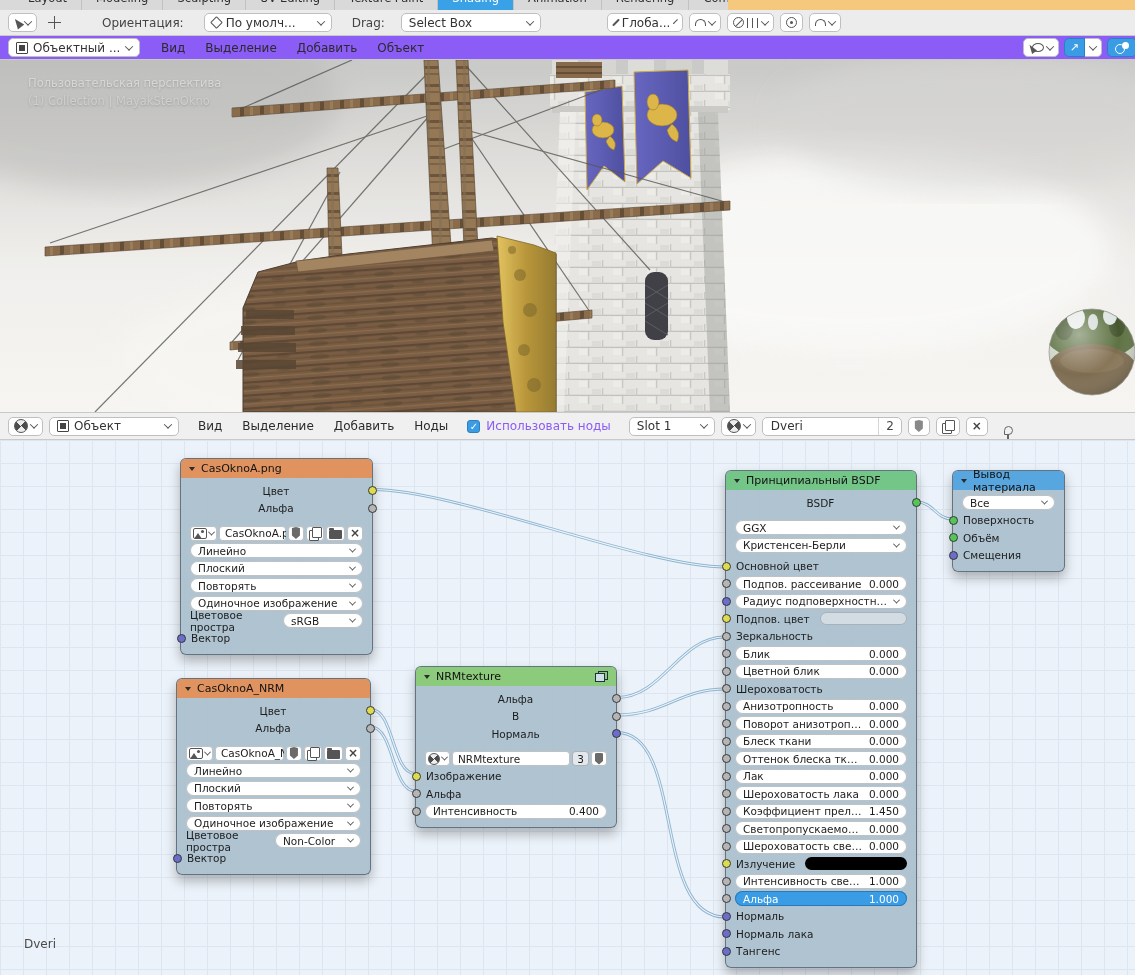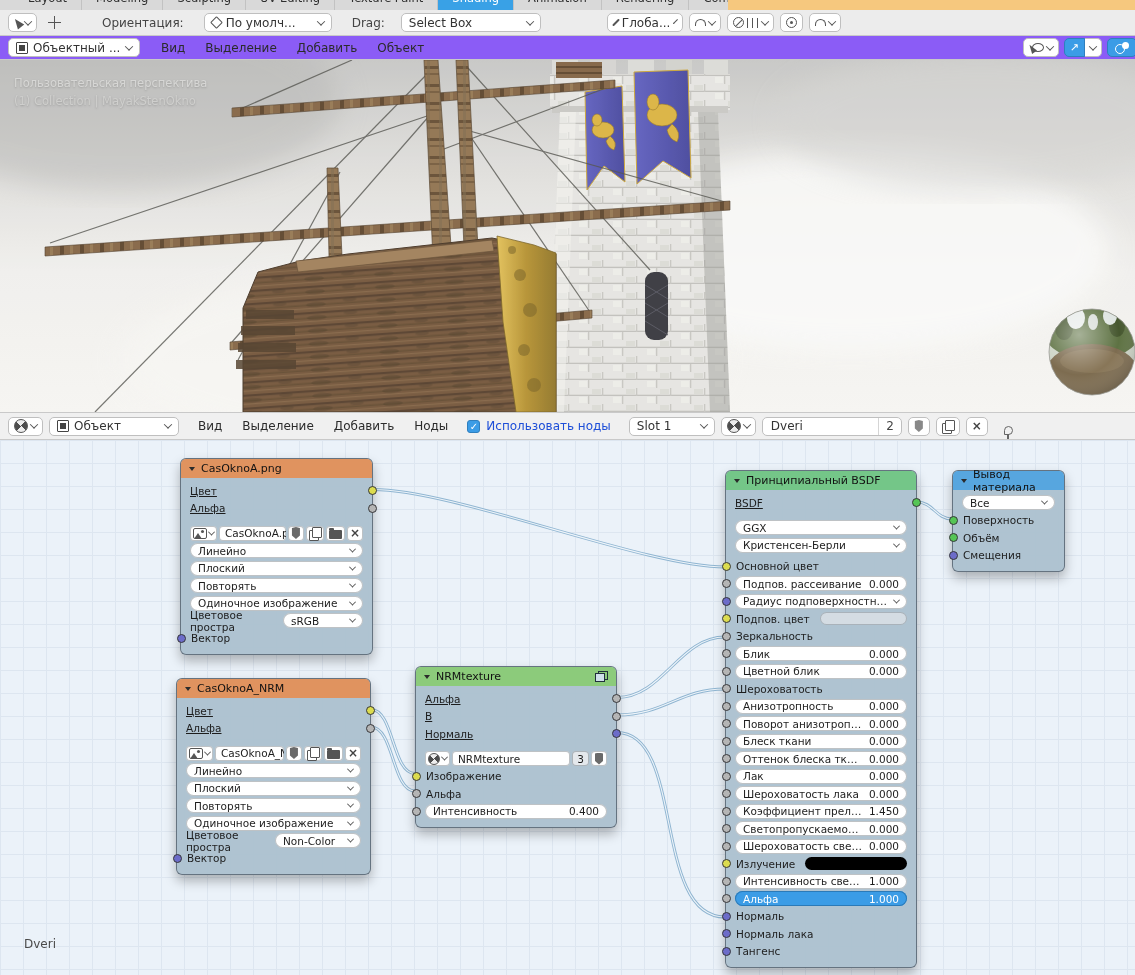--- a/index.html
+++ b/index.html
@@ -65,39 +65,39 @@
   .icon-pin { position:relative; width:12px; height:13px; transform:rotate(38deg); }
   .icon-pin::before { content:''; position:absolute; left:2px; top:0; width:7px; height:7px; border:1.5px solid #666; border-radius:50% 50% 50% 0; }
   .icon-pin::after { content:''; position:absolute; left:5.5px; top:8px; width:1.5px; height:5px; background:#666; }
   .icon-group { position:relative; width:13px; height:11px; margin-left:auto; }
   .icon-group::before { content:''; position:absolute; right:0; top:0; width:8px; height:7px; border:1.2px solid #20303c; }
   .icon-group::after { content:''; position:absolute; left:0; bottom:0; width:8px; height:7px; border:1.2px solid #20303c; background:#cfe0ea; }
   .tri { width:0; height:0; border-left:3.5px solid transparent; border-right:3.5px solid transparent; border-top:4.5px solid #2b2b2b; }
 
   
   .viewport { position:relative; width:1135px; height:352px; background:#e8e7e4; }
-  .vp-overlay { position:absolute; left:14px; top:14px; color:#d7d7d5; font-size:11.5px; text-shadow:0 1px 2px rgba(90,90,90,.35); line-height:1.6; }
+  .vp-overlay { position:absolute; left:28px; top:14px; color:#d7d7d5; font-size:11.5px; text-shadow:0 1px 2px rgba(90,90,90,.35); line-height:1.6; }
   .vp-overlay .l2 { color:#cfcfcd; }
 
   
   .vp-right { margin-left:auto; display:flex; gap:5px; }
 
   
   .canvas { position:relative; width:1135px; height:535px; background-color:#ebf2f9;
     background-image:linear-gradient(#dde6f0 1px, transparent 1px), linear-gradient(90deg, #dde6f0 1px, transparent 1px);
     background-size:23px 23px; overflow:hidden; }
   .wires { position:absolute; inset:0; z-index:1; }
   .canvas-label { position:absolute; left:24px; bottom:24px; color:#4a4a4a; font-size:12px; z-index:0; }
 
   .node { position:absolute; z-index:2; background:rgba(172,193,207,.97); border:1px solid rgba(40,50,60,.55); border-radius:6px; box-shadow:0 6px 12px rgba(0,0,0,.28); }
   .n-head { height:19px; display:flex; align-items:center; gap:6px; padding:0 8px; border-radius:5px 5px 0 0; font-size:11px; color:#121212; }
   .nrows { position:relative; display:flex; flex-direction:column; gap:2.5px; padding:5px 9px 8px; }
   .row { position:relative; height:15px; display:flex; align-items:center; font-size:10.5px; color:#1d1d1d; }
   .sp6 { height:5px; } .sp2 { height:1px; }
-  .r-out { justify-content:flex-start; padding-right:1px;text-decoration:underline; }
+  .r-out { justify-content:center; padding-right:1px; }
   .pill { flex:1; display:flex; align-items:center; background:#fff; border-radius:8px; height:15px; padding:0 8px; box-shadow:inset 0 0 0 1px rgba(70,80,90,.35); min-width:0; }
   .pill .lab { flex:1; overflow:hidden; white-space:nowrap; text-overflow:ellipsis; }
   .pill .chev { width:5px; height:5px; margin-left:4px; flex:none; }
   .pill .val { margin-left:6px; flex:none; }
   .hlrow .pill { background:#3b9ce6; box-shadow:inset 0 0 0 1px #2b7ab8; color:#fff; }
   .r-label .txt { margin-left:1px; }
   .swatch { flex:1; height:13px; border-radius:7px; margin-left:10px; }
   .swatch.light { background:#d4dce3; box-shadow:inset 0 0 0 1px rgba(90,100,110,.35); }
   .swatch.black { background:#000; }
   .sock { position:absolute; top:50%; margin-top:-4.5px; width:9px; height:9px; border-radius:50%; border:1px solid #37373a; z-index:3; }
@@ -376,21 +376,21 @@
     <div class="pillbtn" style="width:130px">
       <span class="icon-obj"></span>
       <span style="flex:1">Объект</span>
       <span class="chev"></span>
     </div>
     <span class="menu" style="margin-left:6px">Вид</span>
     <span class="menu">Выделение</span>
     <span class="menu">Добавить</span>
     <span class="menu">Ноды</span>
     <span class="cb" style="margin-left:6px"></span>
-    <span class="lbl" style="color:#1d4ed8">Использовать ноды</span>
+    <span class="lbl" style="color:#8b5cf6">Использовать ноды</span>
     <div class="pillbtn" style="margin-left:12px;width:86px">
       <span style="flex:1">Slot 1</span>
       <span class="chev"></span>
     </div>
     <div class="sqbtn">
       <span class="icon-sphere"></span>
       <span class="chev"></span>
     </div>
     <div class="namefield">
       <span class="nm">Dveri</span>

